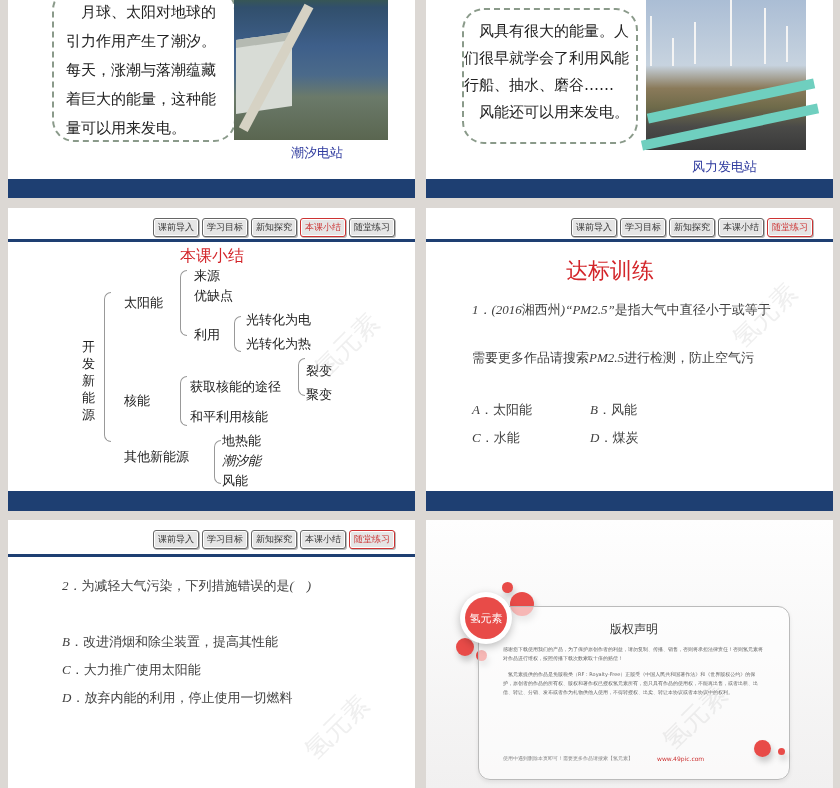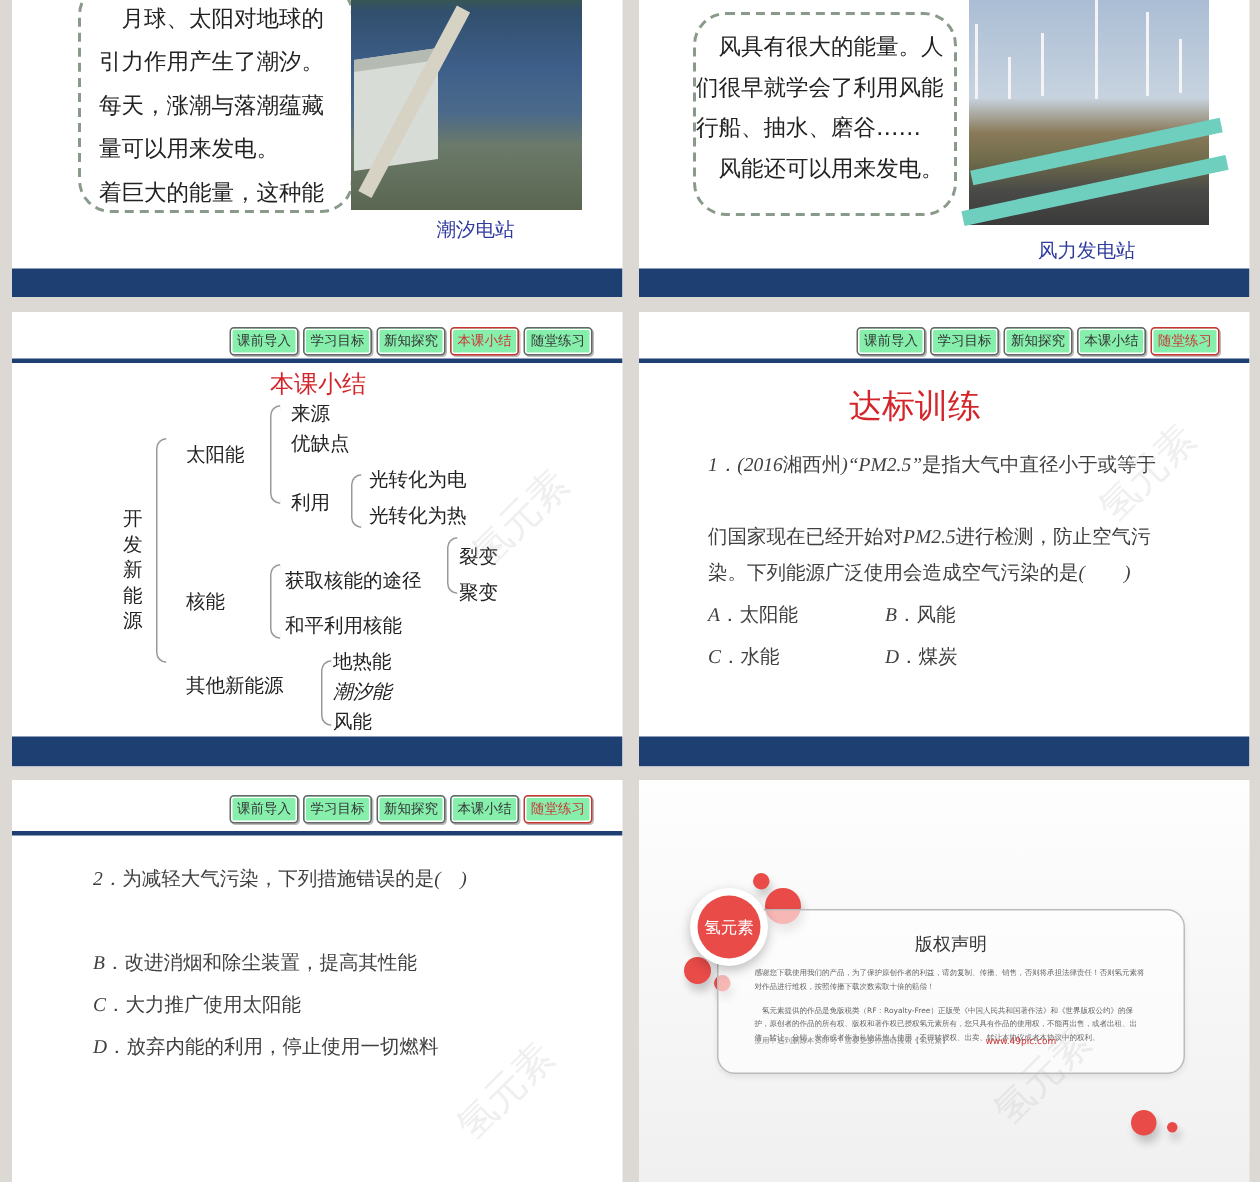--- a/index.html
+++ b/index.html
@@ -29,58 +29,58 @@
   #wind-photo { left: 220px; top: -2px; width: 160px; height: 154px;
     background: linear-gradient(180deg, #a9bcd4 0%, #c7d3df 45%, #8a7a5a 60%, #6f6b4a 72%, #4a4a48 85%, #3a3a3a 100%); }
   #wind-photo .rail { position: absolute; left: 0; width: 170px; height: 10px; background: #6fcfbf; transform: rotate(-12deg); }
   #wind-photo .turbine { position: absolute; width: 2px; background: #f4f4f4; }
   .caption { position: absolute; color: #2e3a9e; font-size: 13px; }
   #s1 .caption { left: 283px; top: 146px; }
   #s2 .caption { left: 266px; top: 160px; }
 
   
   .nav { position: absolute; right: 20px; top: 10px; display: flex; gap: 3px; }
-  .nav .tab { border: 1px solid #666; border-radius: 3px; font-size: 9px; padding: 2px 4px; color: #333; background: #86efac; box-shadow: inset 0 0 0 1px #fff, 1px 1px 0 #bbb; white-space: nowrap; }
+  .nav .tab { border: 1px solid #666; border-radius: 3px; font-size: 9px; padding: 2px 4px; color: #333; background: #e5e5e5; box-shadow: inset 0 0 0 1px #fff, 1px 1px 0 #bbb; white-space: nowrap; }
   .nav .tab.active { border-color: #c33; color: #c33; }
   .rule { position: absolute; left: 0; right: 0; top: 31px; height: 3px; background: #1e3f72; }
 
   
   .red-title { position: absolute; color: #d3252a; }
   #s3 .red-title { left: 172px; top: 38px; font-size: 16px; }
   .mm { position: absolute; font-size: 13px; color: #222; white-space: nowrap; }
   .vert { position: absolute; font-size: 13px; line-height: 17px; width: 14px; }
   .brace { position: absolute; border: 1px solid #999; border-right: none; border-radius: 8px 0 0 8px; width: 7px; }
 
   
   #s4 .red-title { left: 140px; top: 48px; font-size: 22px; }
   .q { position: absolute; font-size: 13px; line-height: 24px; color: #404040; white-space: nowrap; }
   .q i { font-family: "Liberation Serif", serif; font-style: italic; }
 
   
-  .cr-card { position: absolute; left: 52px; top: 86px; width: 312px; height: 110px; border: 1px solid #bbb; border-radius: 12px; background: rgba(255,255,255,0.6); box-shadow: 0 2px 4px rgba(0,0,0,0.08); }
+  .cr-card { position: absolute; left: 52px; top: 86px; width: 312px; height: 174px; border: 1px solid #bbb; border-radius: 12px; background: rgba(255,255,255,0.6); box-shadow: 0 2px 4px rgba(0,0,0,0.08); }
   .cr-title { position: absolute; left: 0; right: 0; top: 14px; text-align: center; font-size: 12px; color: #333; }
   .cr-body { position: absolute; left: 24px; right: 24px; top: 38px; font-size: 5px; line-height: 9px; color: #666; }
   .cr-foot { position: absolute; left: 24px; bottom: 18px; font-size: 5px; color: #888; }
   .cr-url { position: absolute; left: 178px; bottom: 17px; font-size: 6px; color: #c33; }
   .circle { position: absolute; border-radius: 50%; background: #e84b48; box-shadow: 2px 5px 6px rgba(0,0,0,0.2); }
   .logo-ring { position: absolute; left: 34px; top: 72px; width: 52px; height: 52px; border-radius: 50%; background: #fff; box-shadow: 0 3px 8px rgba(0,0,0,0.25); }
   .logo-core { position: absolute; left: 5px; top: 5px; width: 42px; height: 42px; border-radius: 50%; background: #e84b48; color: #fff; font-size: 11px; display: flex; align-items: center; justify-content: center; }
 
   .watermark { position: absolute; font-size: 26px; color: rgba(180,180,180,0.22); transform: rotate(-45deg); pointer-events: none; white-space: nowrap; }
 </style>
 </head>
 <body>
 
 <div class="slide" id="s1">
   <div class="bubble">
     <p>　月球、太阳对地球的</p>
     <p>引力作用产生了潮汐。</p>
     <p>每天，涨潮与落潮蕴藏</p>
+    <p>着巨大的能量，这种能</p>
     <p>量可以用来发电。</p>
-    <p>着巨大的能量，这种能</p>
   </div>
   <div class="photo" id="tidal-photo">
     <div class="building"></div>
     <div class="dam"></div>
   </div>
   <div class="caption">潮汐电站</div>
   <div class="footer-bar"></div>
 </div>
 
 <div class="slide" id="s2">
@@ -150,22 +150,21 @@
     <span class="tab">课前导入</span>
     <span class="tab">学习目标</span>
     <span class="tab">新知探究</span>
     <span class="tab">本课小结</span>
     <span class="tab active">随堂练习</span>
   </div>
   <div class="rule"></div>
   <div class="red-title">达标训练</div>
 
   <div class="q" style="left:46px;top:90px;"><i>1．</i><i>(2016</i><span>湘西州</span><i>)“PM2.5”</i><span>是指大气中直径小于或等于</span></div>
-  <div class="q" style="left:46px;top:138px;"><span>们国家现在已经开始对</span><i>PM2.5</i><span>进行检测，防止空气污</span></div>
-  <div class="q" style="left:46px;top:162px;"><span>染。下列能源广泛使用会造成空气污染的是</span><i>(　　)</i></div>
+  <div class="q" style="left:46px;top:138px;"><span>需要更多作品请搜索</span><i>PM2.5</i><span>进行检测，防止空气污</span></div>
 
   <div class="q" style="left:46px;top:190px;"><i>A</i>．<span>太阳能</span></div>
   <div class="q" style="left:164px;top:190px;"><i>B</i>．<span>风能</span></div>
   <div class="q" style="left:46px;top:218px;"><i>C</i>．<span>水能</span></div>
   <div class="q" style="left:164px;top:218px;"><i>D</i>．<span>煤炭</span></div>
 
   <div class="watermark" style="left:300px;top:90px;">氢元素</div>
   <div class="footer-bar"></div>
 </div>
 

